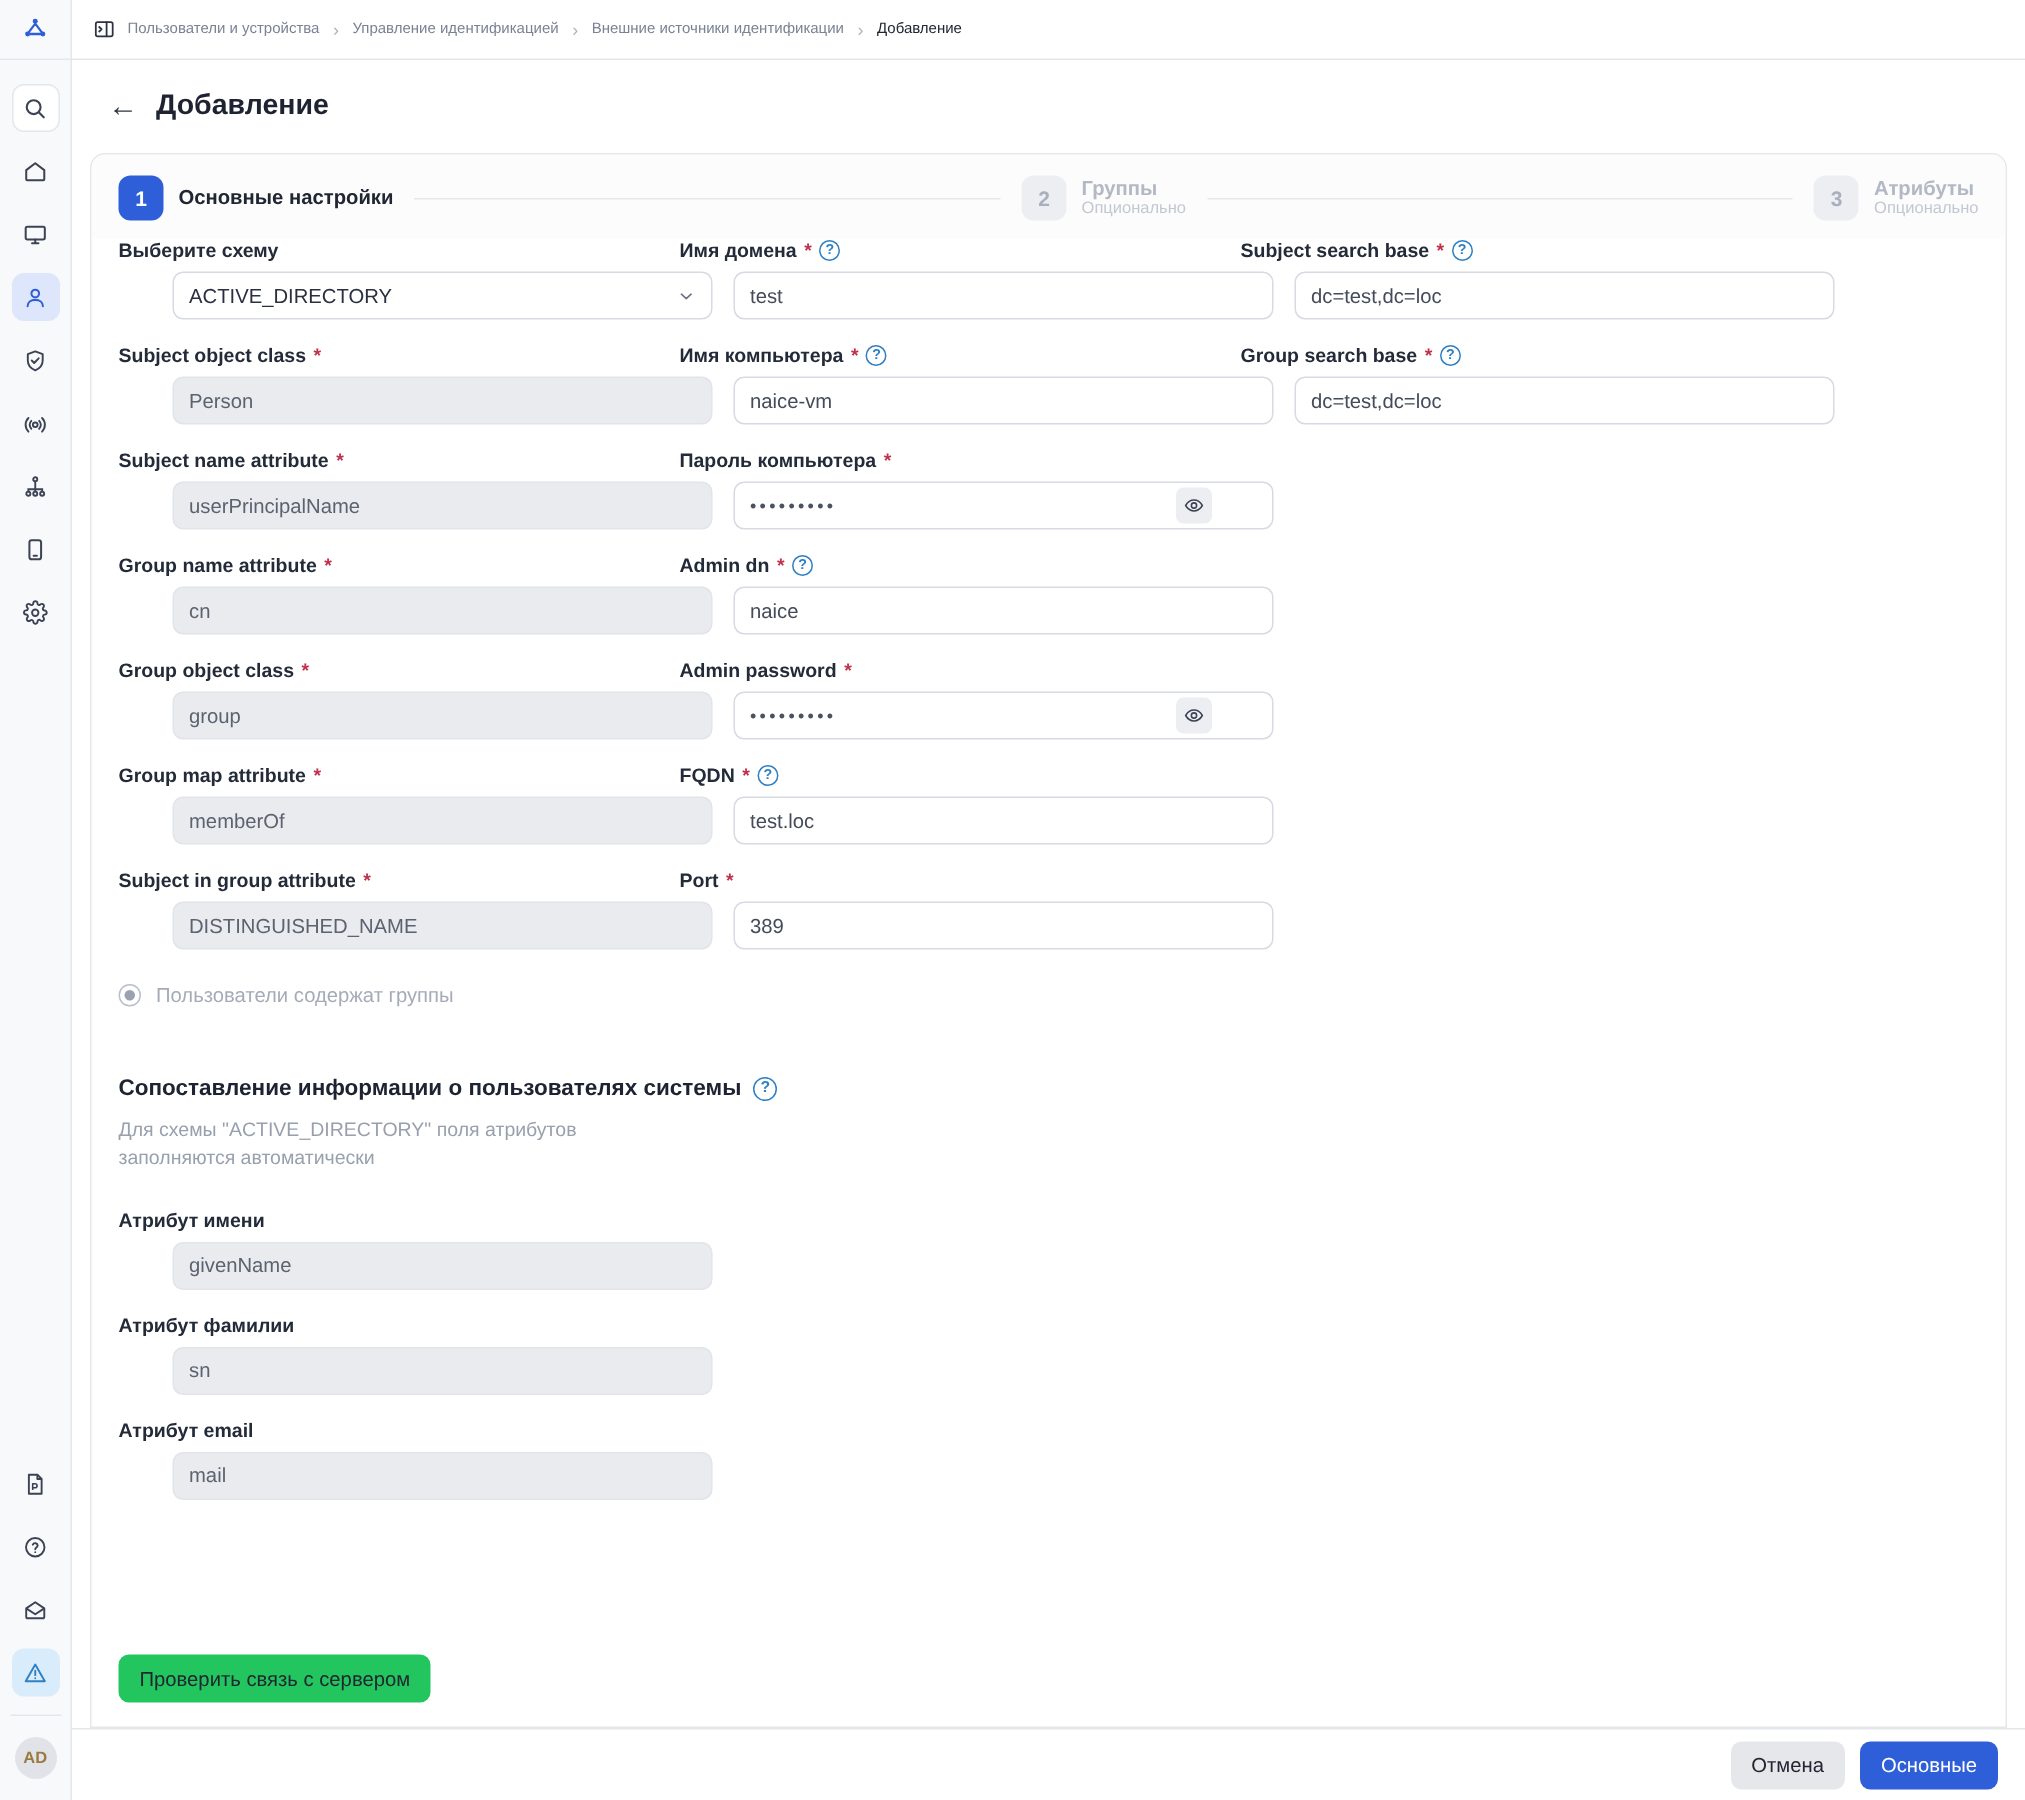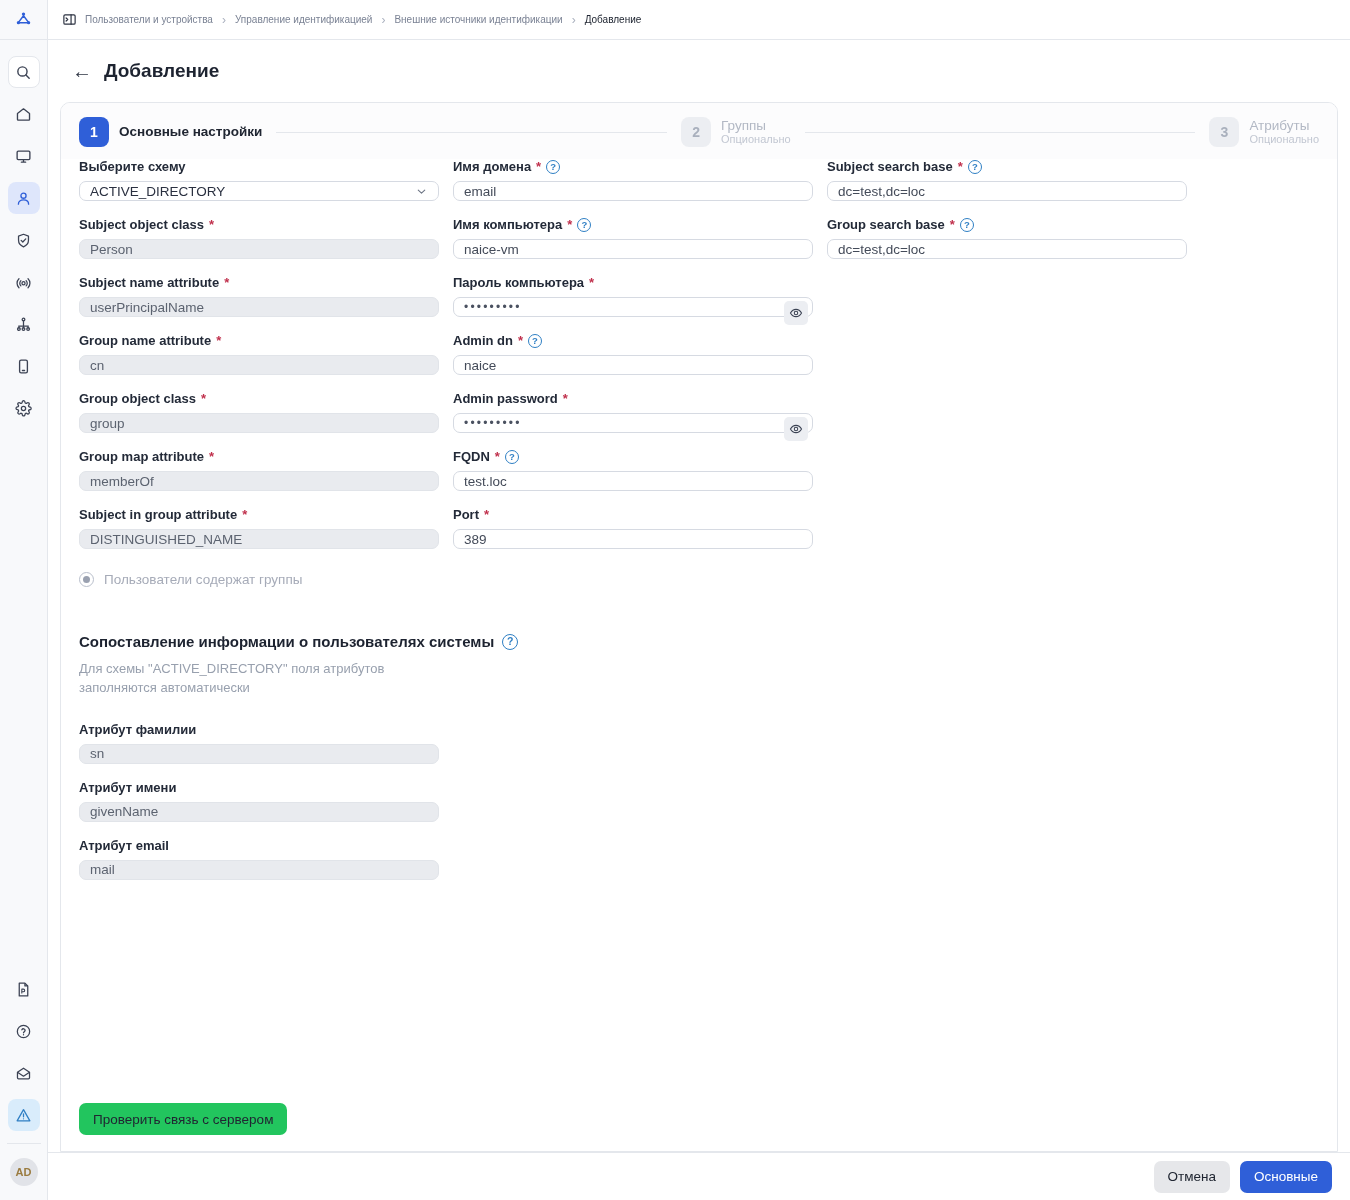--- a/index.html
+++ b/index.html
@@ -85,21 +85,21 @@
   .step { display: flex; align-items: center; gap: 10px; }
   .step-num {
     width: 30px; height: 30px; border-radius: 8px;
     display: flex; align-items: center; justify-content: center;
     font-size: 14px; font-weight: 600;
   }
   .step-num.active { background: #2f5fd8; color: #ffffff; }
   .step-num.idle { background: #eceef2; color: #a9b0bd; }
   .step-texts { display: flex; flex-direction: column; line-height: 1.15; }
   .step-label { font-size: 13.5px; font-weight: 700; color: #202632; }
-  .step-label.idle { color: #b2b8c4; font-weight: 400; }
+  .step-label.idle { color: #b2b8c4; font-weight: 700; }
   .step-sub { font-size: 11px; color: #c2c7d2; }
   .step-line { flex: 1 1 auto; height: 1px; background: #e4e7ec; margin: 0 14px; }
 
   
   .form-scroll { flex: 1 1 auto; overflow: hidden; padding: 0 18px 0 18px; }
   .cols { display: flex; gap: 14px; }
   .col { width: 360px; }
 
   .field { margin-bottom: 16px; }
   .flabel {
@@ -109,26 +109,26 @@
   }
   .req { color: #c0304c; font-weight: 700; }
   .help {
     width: 14px; height: 14px; border-radius: 50%;
     border: 1.3px solid #2f7fc4; color: #2f7fc4;
     font-size: 9.5px; font-weight: 700;
     display: inline-flex; align-items: center; justify-content: center;
     line-height: 1;
   }
   .inp {
-    width: 100%; height: 20px;
+    width: 100%; height: 32px;
     border: 1px solid #d6dae2; border-radius: 7px;
     background: #ffffff; color: #444b59;
     font-size: 13.5px; font-family: inherit;
     padding: 0 10px;
-    display: flex; align-items: center;
+    display: flex; align-items: center; margin-left: 36px;
   }
   .inp.disabled { background: #e9ebef; border-color: #e1e4e9; color: #5c6370; }
   .inp.select { justify-content: space-between; color:#2a3040; }
   .chev { color:#6b7383; font-size: 11px; }
   .pwd-wrap { position: relative; }
   .dots { letter-spacing: 2.2px; font-size: 12px; color:#4a5160; }
   .eye-btn {
     position: absolute; right: 5px; top: 4px;
     width: 24px; height: 24px; border-radius: 5px;
     background: #eceef2;
@@ -418,21 +418,21 @@
               </div>
             </div>
           <div class="col" id="col2">
               <div class="field">
                 <div class="flabel">
                   <span>Имя домена</span>
                   <span class="req">*</span>
                   <span class="help">?</span>
                 </div>
                 <div class="inp">
-                  <span>email</span>
+                  <span>test</span>
                 </div>
               </div>
               <div class="field">
                 <div class="flabel">
                   <span>Имя компьютера</span>
                   <span class="req">*</span>
                   <span class="help">?</span>
                 </div>
                 <div class="inp">
                   <span>naice-vm</span>
@@ -528,32 +528,32 @@
 
         <div class="section">
           <div class="section-title">
             <span>Сопоставление информации о пользователях системы</span>
             <span class="help lg">?</span>
           </div>
           <div class="section-note">Для схемы "ACTIVE_DIRECTORY" поля атрибутов заполняются автоматически</div>
           <div class="map-fields" id="mapfields">
               <div class="field">
                 <div class="flabel">
+                  <span>Атрибут имени</span>
+                </div>
+                <div class="inp disabled">
+                  <span>givenName</span>
+                </div>
+              </div>
+              <div class="field">
+                <div class="flabel">
                   <span>Атрибут фамилии</span>
                 </div>
                 <div class="inp disabled">
                   <span>sn</span>
-                </div>
-              </div>
-              <div class="field">
-                <div class="flabel">
-                  <span>Атрибут имени</span>
-                </div>
-                <div class="inp disabled">
-                  <span>givenName</span>
                 </div>
               </div>
               <div class="field">
                 <div class="flabel">
                   <span>Атрибут email</span>
                 </div>
                 <div class="inp disabled">
                   <span>mail</span>
                 </div>
               </div>

